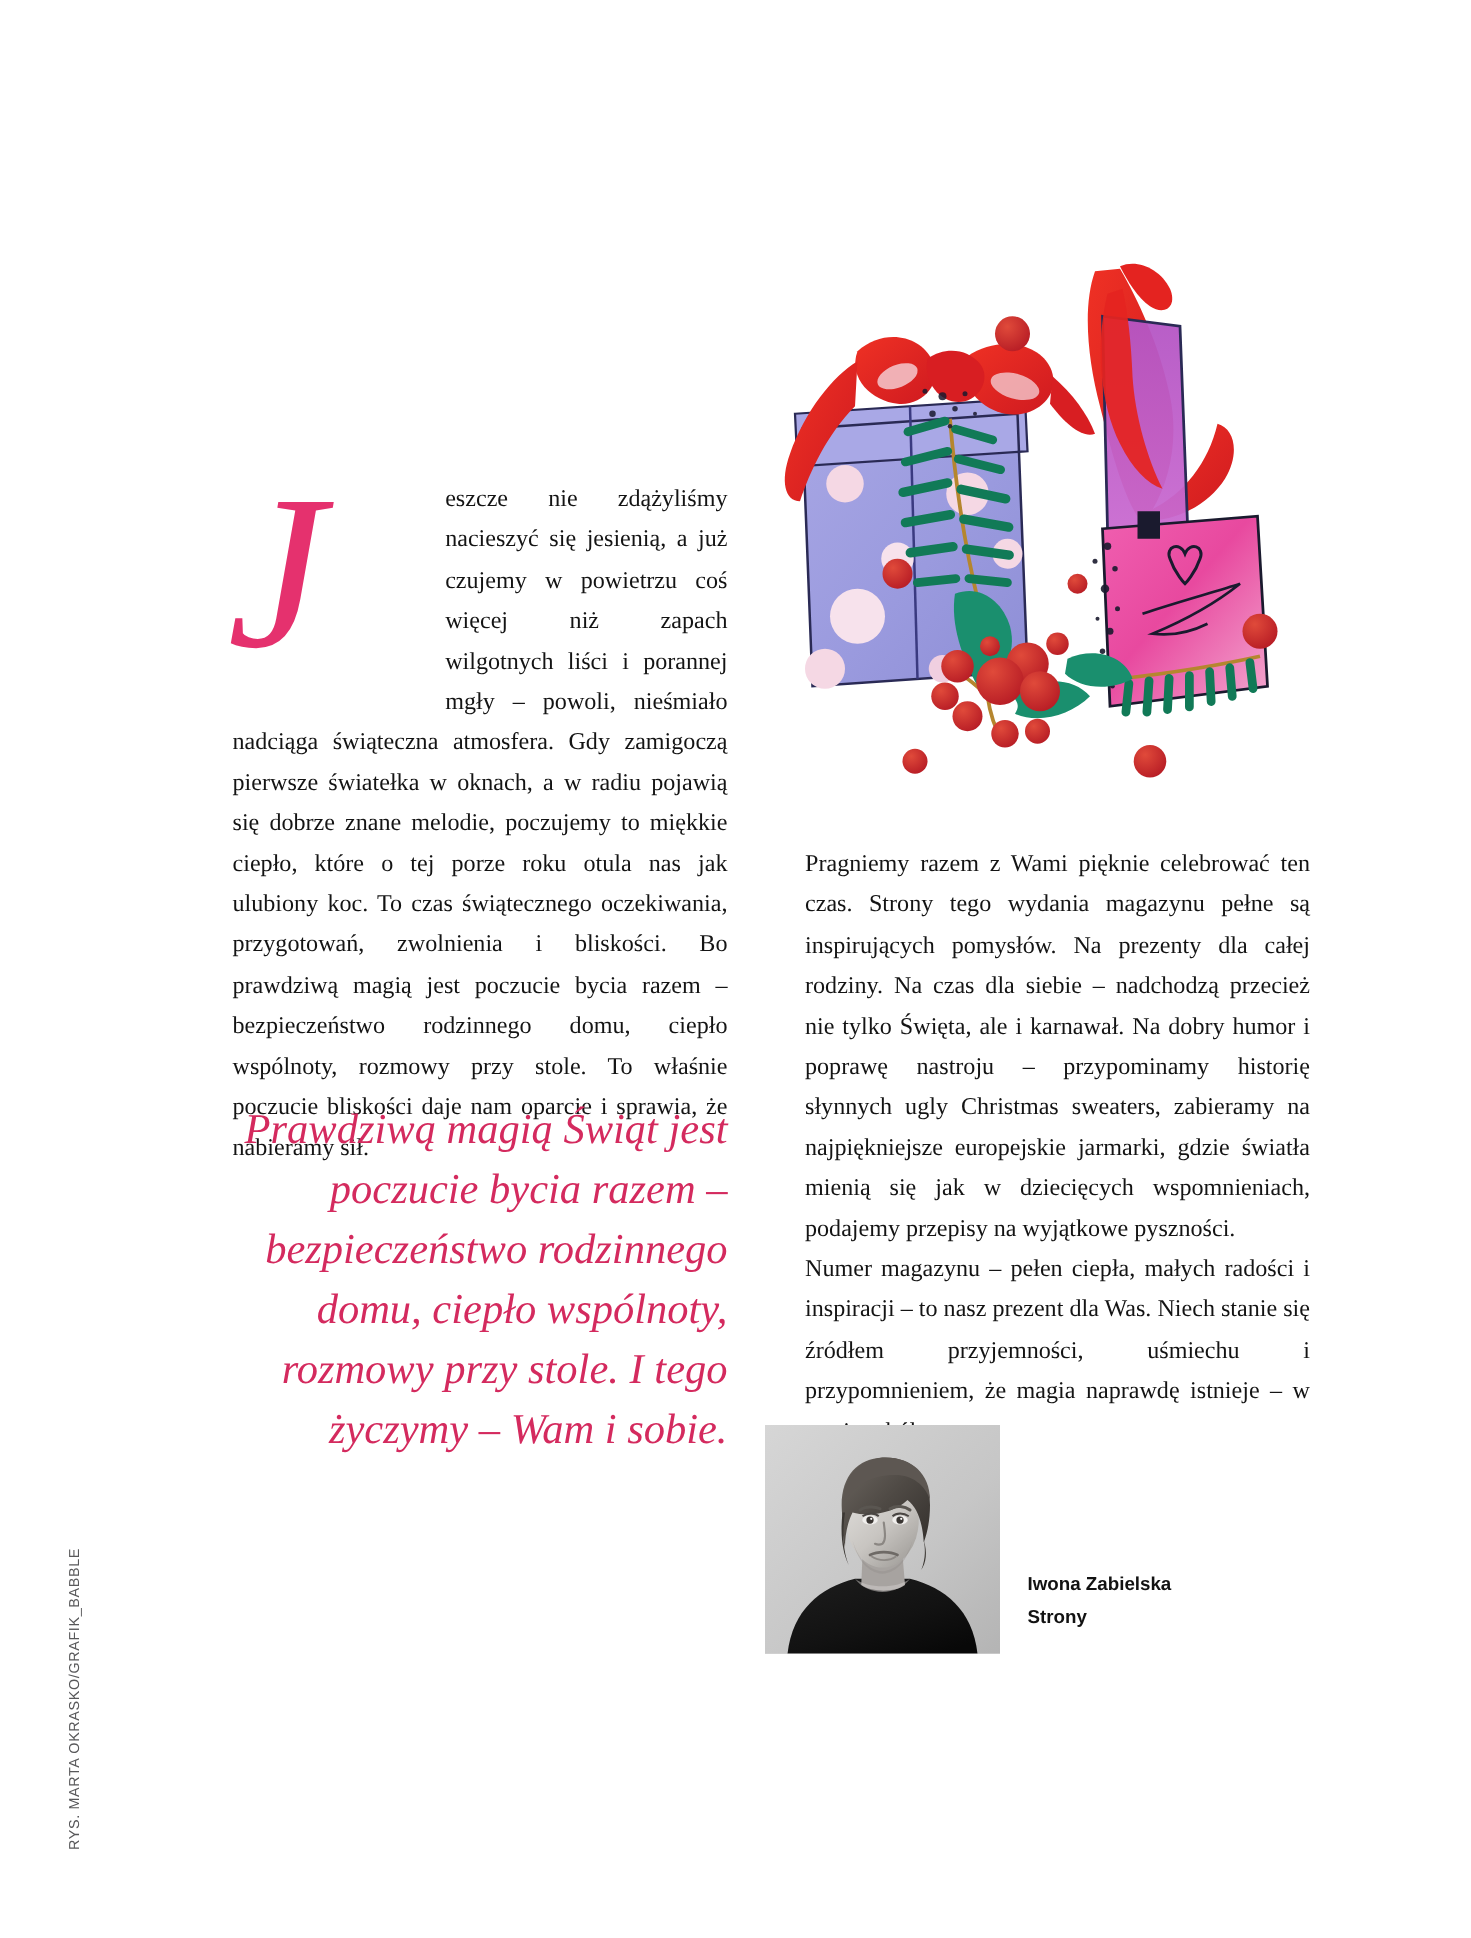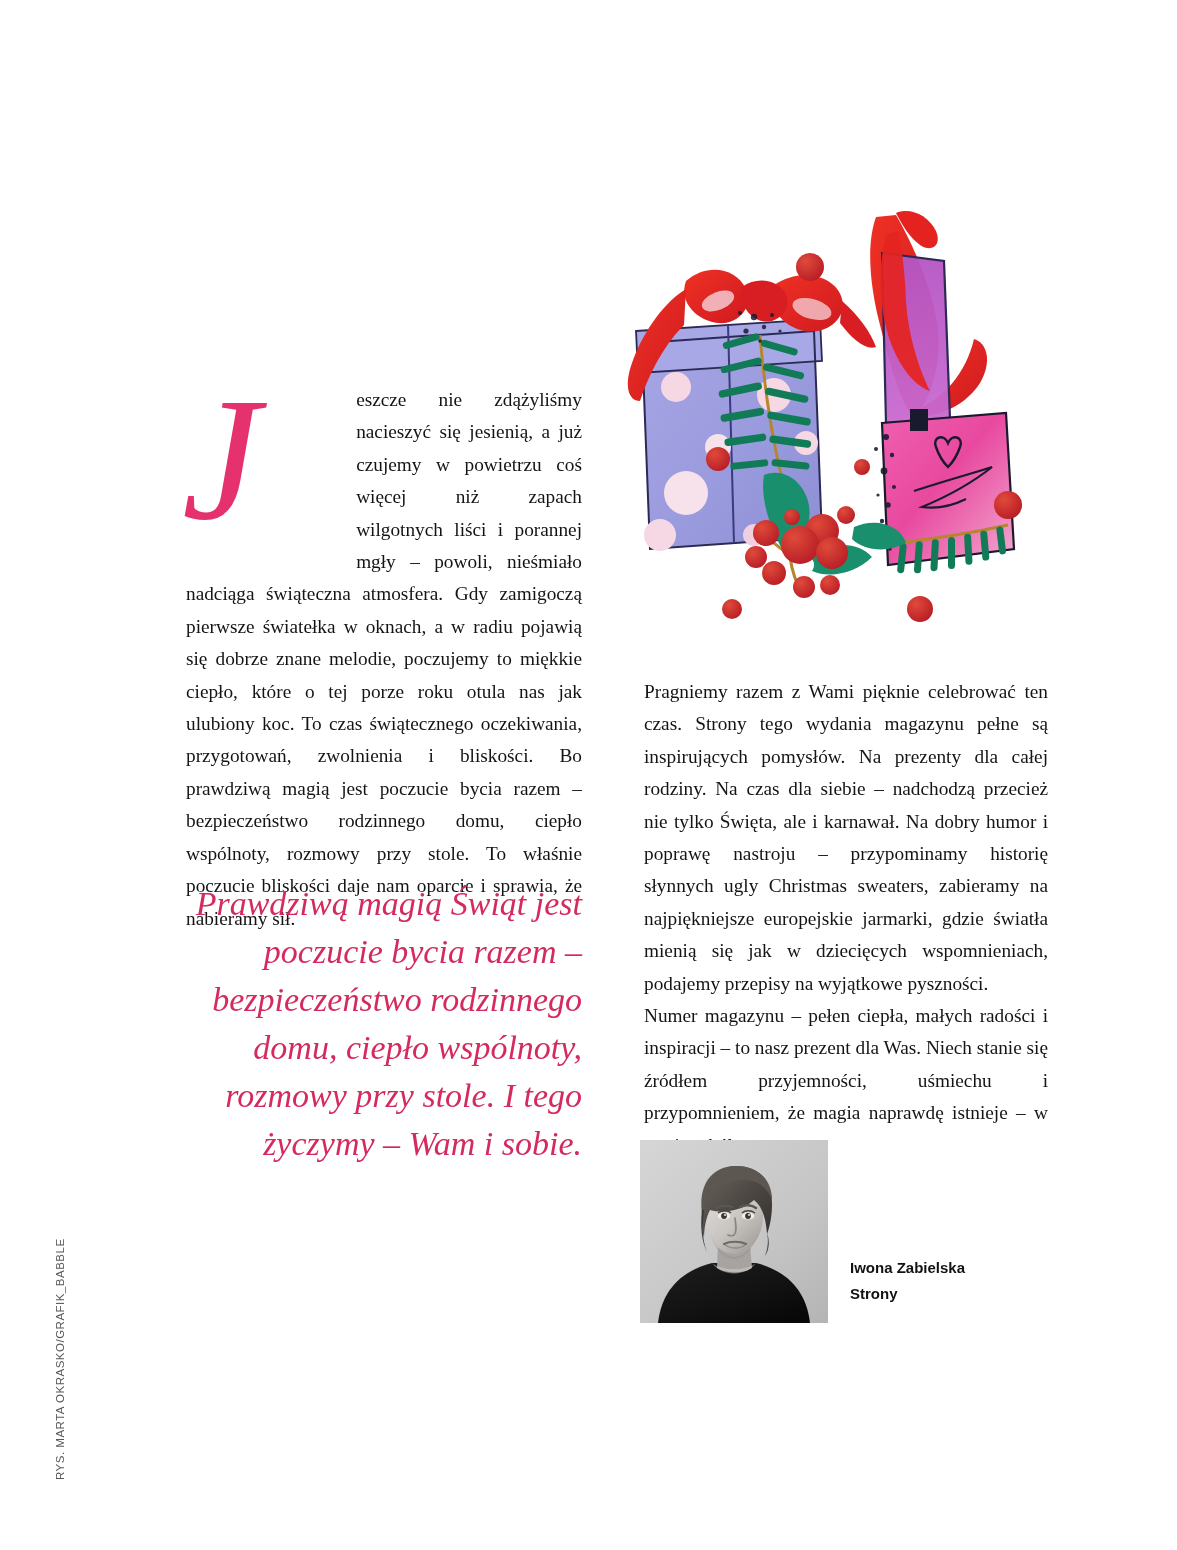--- a/index.html
+++ b/index.html
@@ -107,21 +107,21 @@
     top: 676px;
     width: 404px;
   }
   .right-col .body-text + .body-text {
     margin-top: 0;
   }
 
   
   .author-block {
     position: absolute;
-    left: 640px;
+    left: 612px;
     top: 1140px;
     width: 404px;
     height: 190px;
   }
   .portrait {
     position: absolute;
     left: 0;
     top: 0;
     width: 188px;
     height: 183px;

